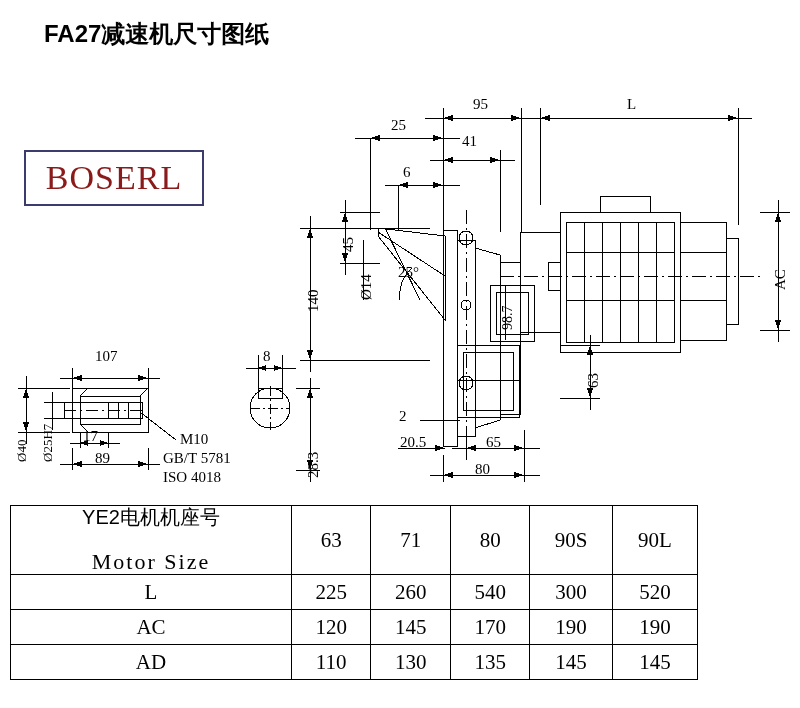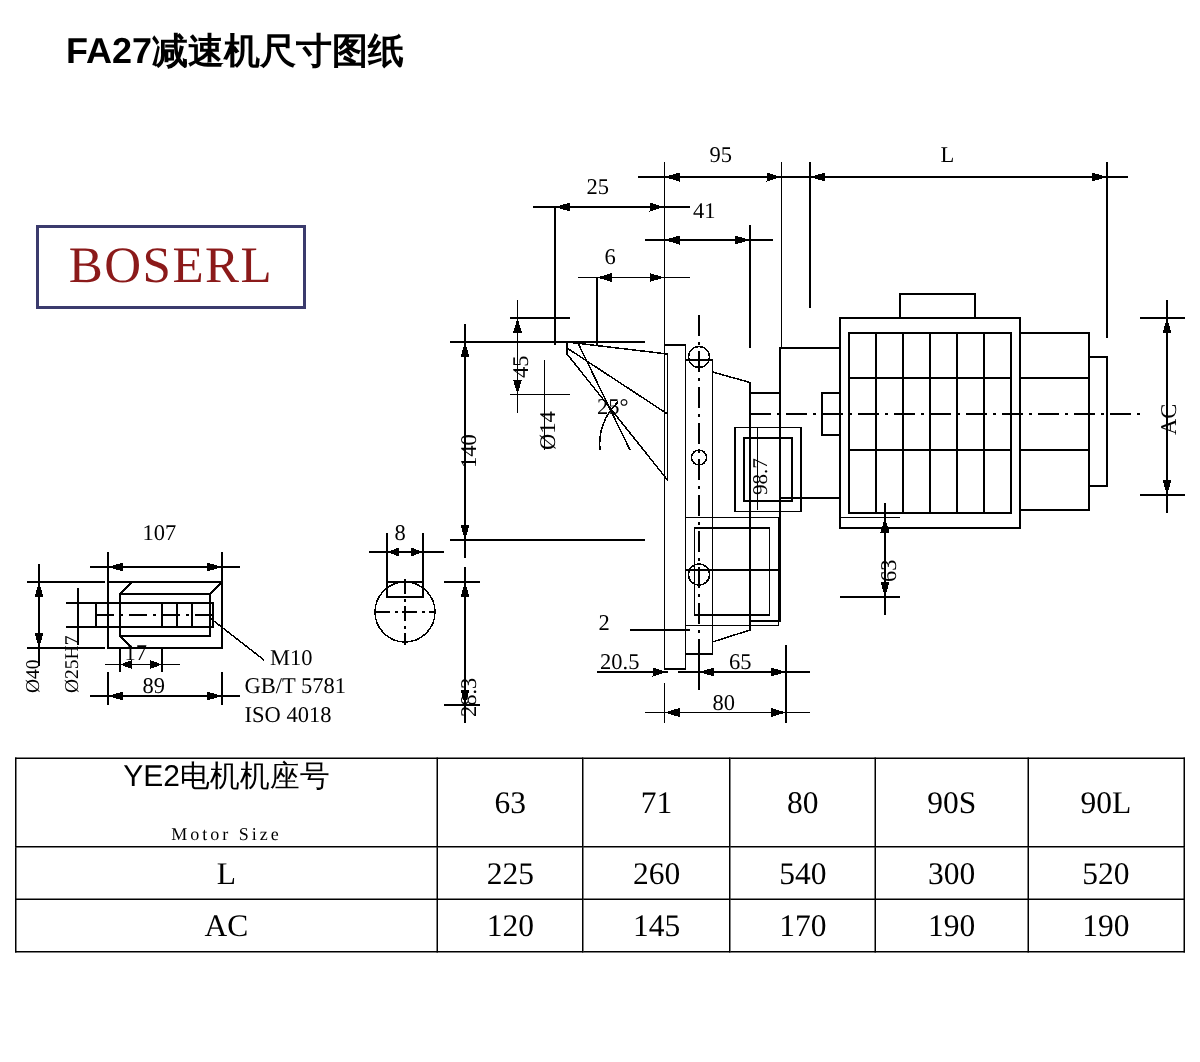--- a/index.html
+++ b/index.html
@@ -49,37 +49,37 @@
     transform-origin:0 0;
     transform:rotate(-90deg);
   }
 
   svg.draw{position:absolute;left:0;top:0;width:800px;height:500px;overflow:visible;}
 
   
   table.dim{
     position:absolute;left:10px;top:505px;
     border-collapse:collapse;
-    width:780px;
+    width:688px;
   }
   table.dim td{
     border:1px solid #000;
     text-align:center;
     font-family:"Liberation Serif", serif;
     font-size:21px;
     height:34px;
     padding:0;
   }
   table.dim td.head{
     width:280px;
     line-height:1.15;
     font-size:20px;
   }
   table.dim td.head .cn{font-family:"Liberation Sans", sans-serif;font-size:20px;}
-  table.dim td.head .en{font-family:"Liberation Serif", serif;font-size:12px;letter-spacing:2px;margin-top:20px;}
+  table.dim td.head .en{font-family:"Liberation Serif", serif;font-size:22px;letter-spacing:2px;margin-top:20px;}
   table.dim tr.first td{height:58px;}
 </style>
 </head>
 <body>
 
 <div class="page">
 
   <div class="title">FA27减速机尺寸图纸</div>
 
   <div class="logo-box">
@@ -324,16 +324,24 @@
         <td>520</td>
       </tr>
       <tr>
         <td>AC</td>
         <td>120</td>
         <td>145</td>
         <td>170</td>
         <td>190</td>
         <td>190</td>
       </tr>
+      <tr>
+        <td>AD</td>
+        <td>110</td>
+        <td>130</td>
+        <td>135</td>
+        <td>145</td>
+        <td>145</td>
+      </tr>
     </tbody>
   </table>
 
 </div>
 
 </body></html>

